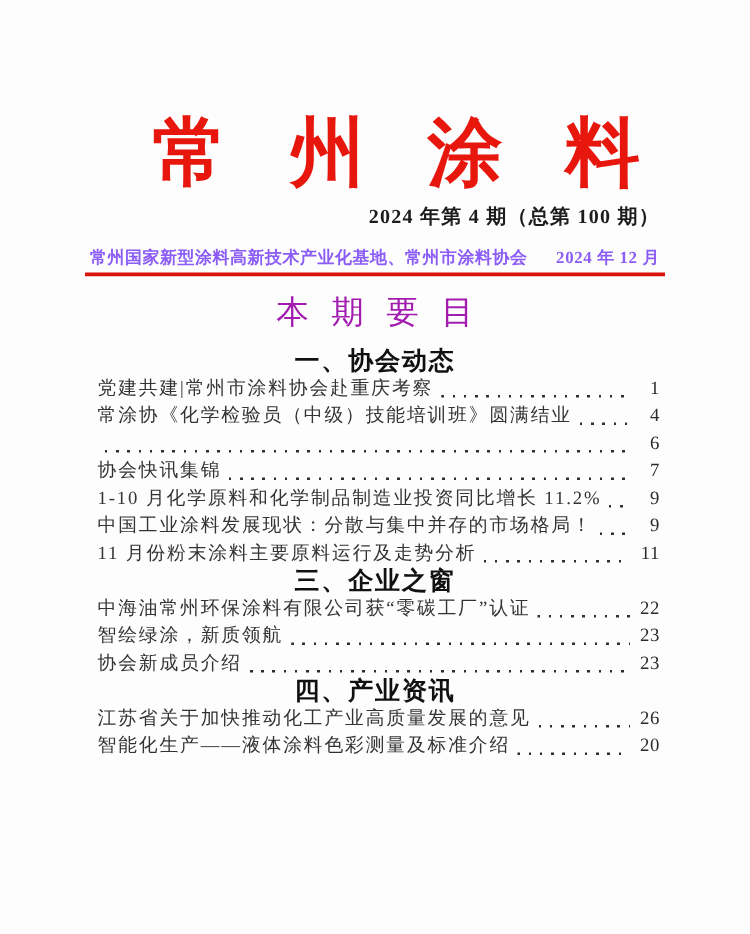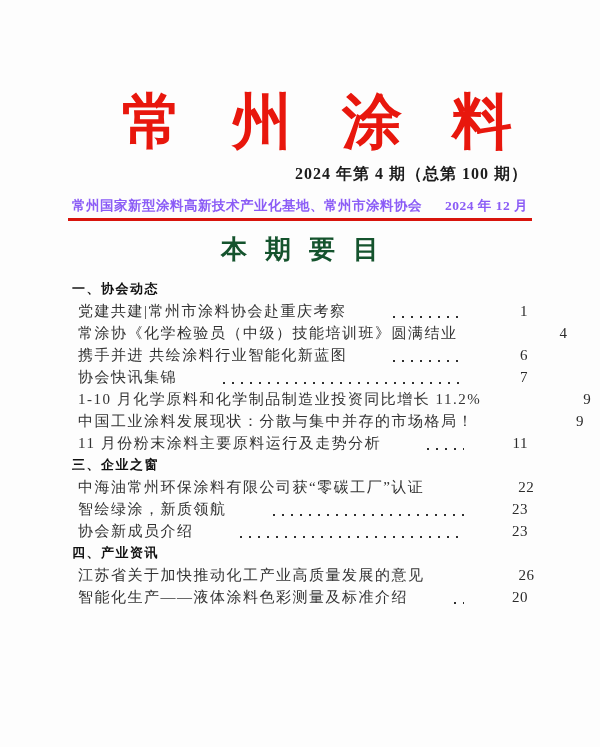--- a/index.html
+++ b/index.html
@@ -53,48 +53,48 @@
   .red-rule {
     margin: 4px -4px 0 -4px;
     height: 2.5px;
     background: #d8140c;
   }
   .toc-heading {
     margin: 15px 0 0 0;
     text-align: center;
     font-size: 26px;
     line-height: 26px;
-    font-weight: 700;
-    color: #14532d;
+    font-weight: 400;
+    color: #a21caf;
     letter-spacing: 18px;
     text-indent: 18px;
     white-space: nowrap;
     font-family: "Liberation Sans", "DejaVu Sans", sans-serif;
   }
 
   
   .toc { margin-top: 16px; }
   .section-heading {
-    font-size: 13px;
+    font-size: 20px;
     line-height: 22px;
     font-weight: bold;
     color: #111;
     letter-spacing: 1.5px;
     font-family: "Liberation Sans", "DejaVu Sans", sans-serif;
     white-space: nowrap;
+    text-align: center;
   }
   .toc-row {
     display: flex;
     align-items: flex-end;
     font-size: 15px;
     line-height: 22px;
     color: #333;
     white-space: nowrap;
     padding-left: 6px;
-    gap: 40px;
   }
   .entry-title { letter-spacing: 1.5px; flex: 0 0 auto; }
   .leader {
     flex: 1 1 auto;
     align-self: flex-end;
     height: 2px;
     margin: 0 6px 4px 6px;
     background-image: repeating-linear-gradient(to right, #2f2f2f 0 2px, transparent 2px 9px);
   }
   .entry-page {
@@ -130,21 +130,20 @@
       <span class="entry-title">党建共建|常州市涂料协会赴重庆考察</span>
       <span class="leader"></span>
       <span class="entry-page">1</span>
     </div>
     <div class="toc-row">
       <span class="entry-title">常涂协《化学检验员（中级）技能培训班》圆满结业</span>
       <span class="leader"></span>
       <span class="entry-page">4</span>
     </div>
     <div class="toc-row">
-      <span class="entry-title">携手并进 共绘涂料行业智能化新蓝图</span>
       <span class="leader"></span>
       <span class="entry-page">6</span>
     </div>
     <div class="toc-row">
       <span class="entry-title">协会快讯集锦</span>
       <span class="leader"></span>
       <span class="entry-page">7</span>
     </div>
 
     <div class="toc-row">

